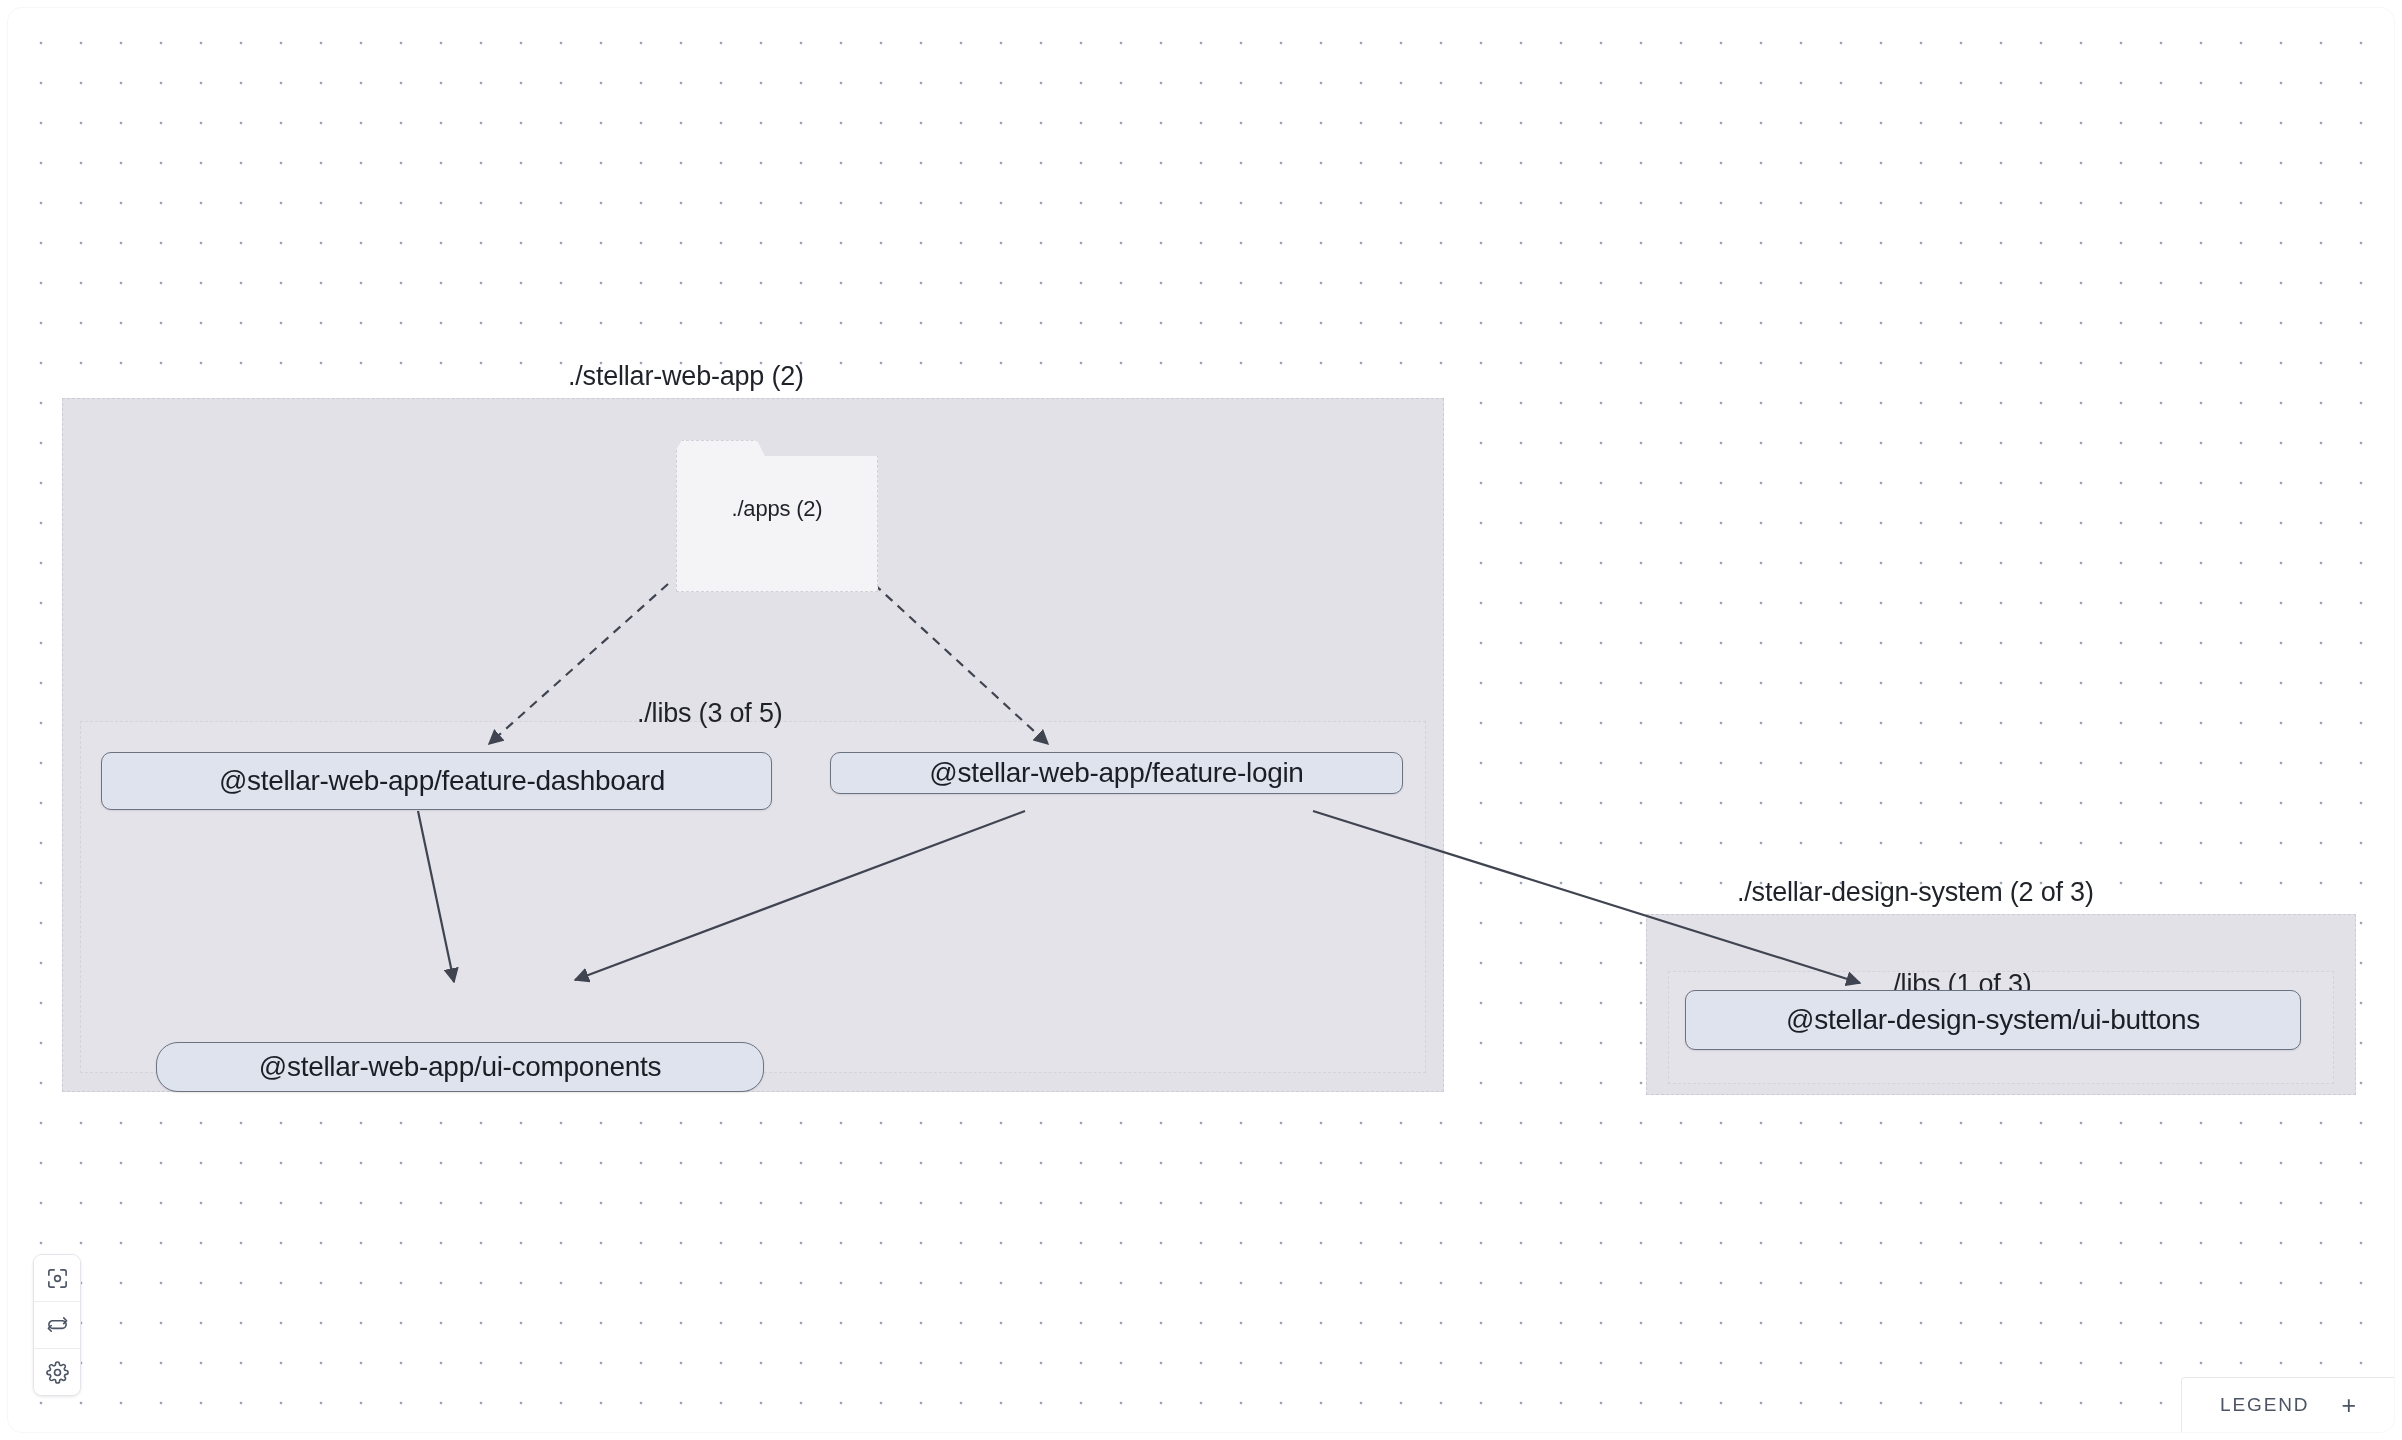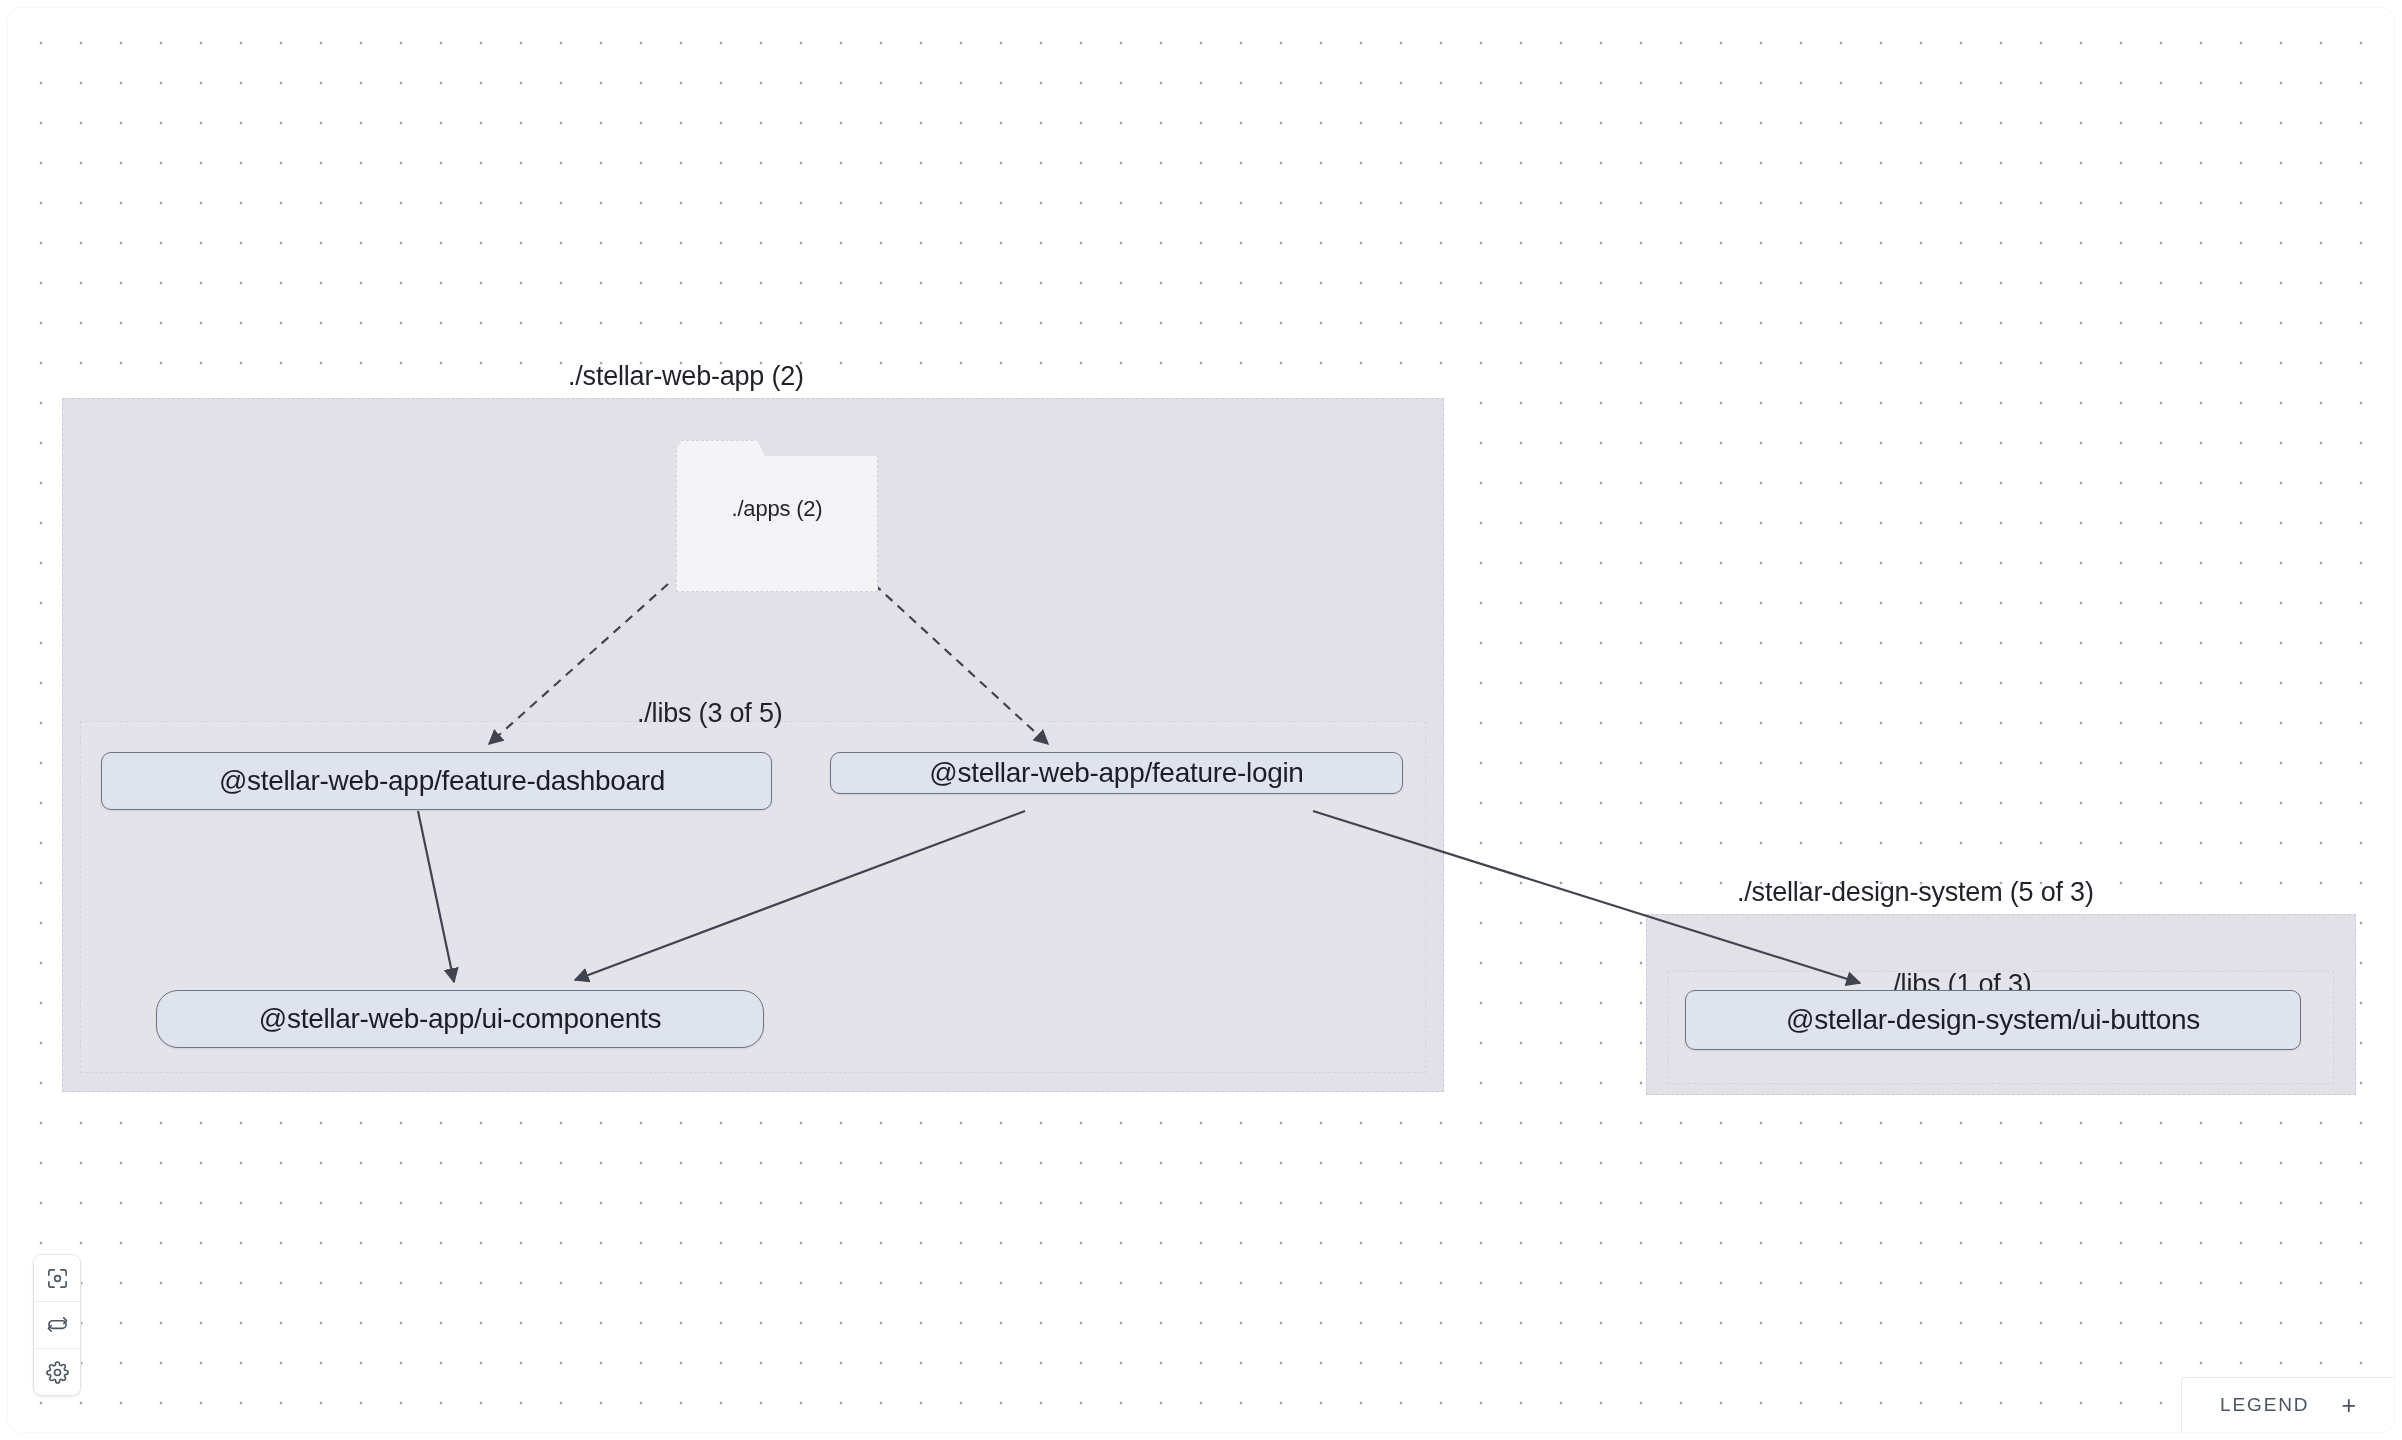--- a/index.html
+++ b/index.html
@@ -170,21 +170,21 @@
 <div id="app">
   <div id="canvas">
 
     <div class="group" style="left:54px; top:390px; width:1382px; height:694px;"></div>
     <div class="group-title" style="left:560px; top:353px;">./stellar-web-app (2)</div>
 
     <div class="group inner" style="left:72px; top:713px; width:1346px; height:352px;"></div>
     <div class="group-title" style="left:629px; top:690px;">./libs (3 of 5)</div>
 
     <div class="group" style="left:1638px; top:906px; width:710px; height:181px;"></div>
-    <div class="group-title" style="left:1729px; top:869px;">./stellar-design-system (5 of 3)</div>
+    <div class="group-title" style="left:1729px; top:869px;">./stellar-design-system (2 of 3)</div>
 
     <div class="group inner" style="left:1660px; top:963px; width:666px; height:113px;"></div>
     <div class="group-title" style="left:1878px; top:925px;margin-top:36px;">./libs (1 of 3)</div>
 
     <svg id="edges" viewBox="0 0 2386 1424" width="2386" height="1424">
       <defs>
         <marker id="arrow" viewBox="0 0 10 10" refX="9" refY="5" markerWidth="7" markerHeight="7" orient="auto-start-reverse">
           <path d="M 0 0 L 10 5 L 0 10 z" fill="#3f4450"></path>
         </marker>
       </defs>
@@ -202,21 +202,21 @@
 
     <div class="folder" style="left:668px; top:432px; width:202px; height:152px;">
       <div class="folder-shape"></div>
       <div class="folder-label">./apps (2)</div>
     </div>
 
     <div class="node" style="left:93px; top:744px; width:671px; height:58px;padding-left:27px;">@stellar-web-app/feature-dashboard</div>
 
     <div class="node" style="left:822px; top:744px; width:573px; height:42px;">@stellar-web-app/feature-login</div>
 
-    <div class="node" style="left:148px; top:982px; width:608px; height:58px;border-radius:22px;">@stellar-web-app/ui-components</div>
+    <div class="node" style="left:148px; top:1034px; width:608px; height:50px;border-radius:22px;">@stellar-web-app/ui-components</div>
 
     <div class="node" style="left:1677px; top:982px; width:616px; height:60px;">@stellar-design-system/ui-buttons</div>
 
     <div id="toolrail">
       <div class="tool-btn">
         <span>
           <svg width="23" height="23" viewBox="0 0 24 24" fill="none" stroke="#4b5563" stroke-width="1.7" stroke-linecap="round" stroke-linejoin="round">
             <path d="M3 8.5V5a2 2 0 0 1 2-2h3.5"></path>
             <path d="M15.5 3H19a2 2 0 0 1 2 2v3.5"></path>
             <path d="M21 15.5V19a2 2 0 0 1-2 2h-3.5"></path>

